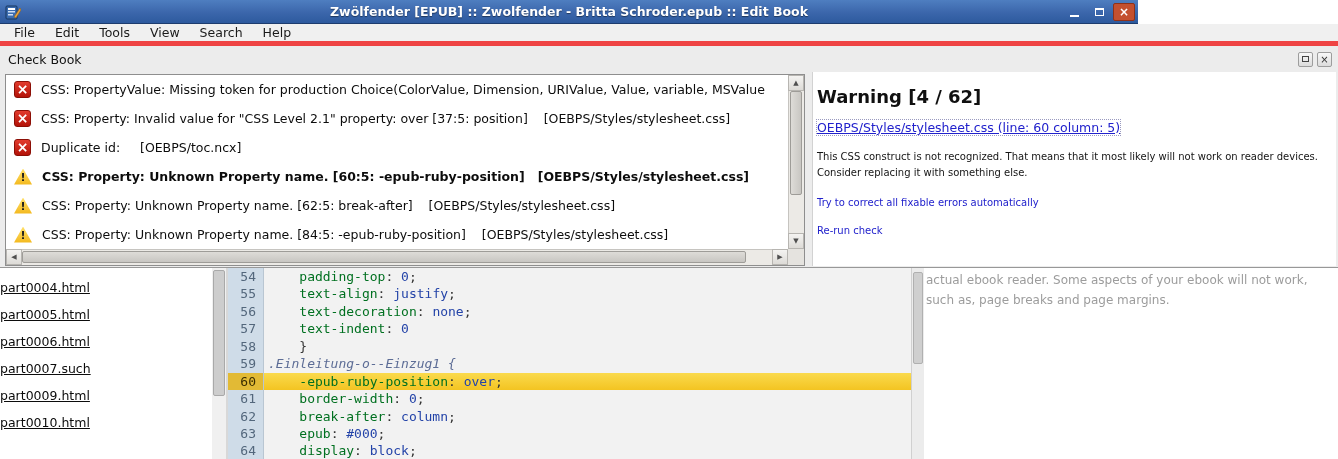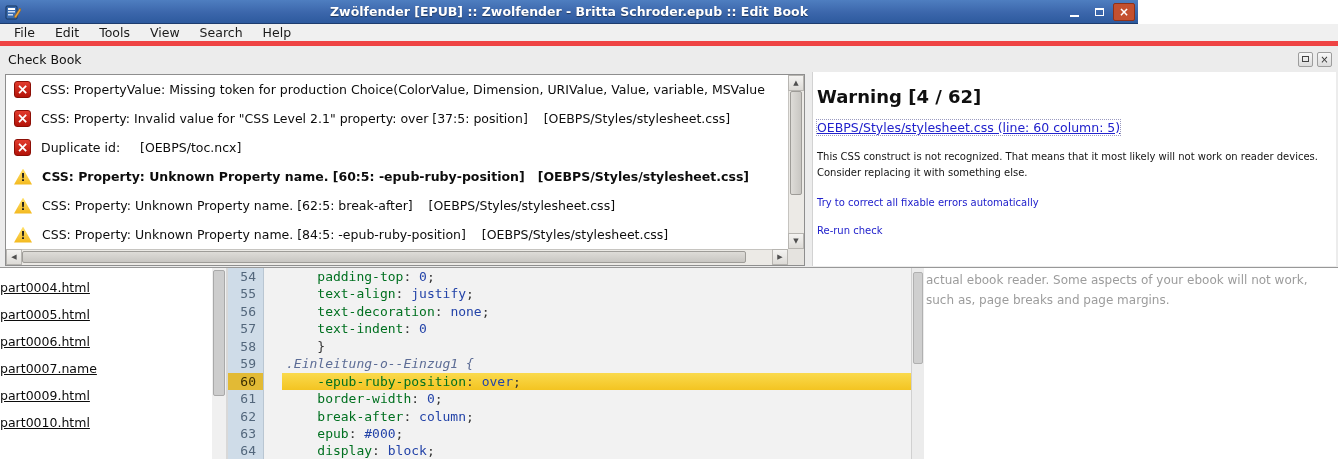--- a/index.html
+++ b/index.html
@@ -80,21 +80,21 @@
   .file-panel { position:absolute; left:0; top:268px; width:212px; height:191px; background:#fff; overflow:hidden; }
   .file-rows { padding-top:6px; }
   .frow { height:27px; line-height:27px; font-size:12.5px; color:#0c0c0c; white-space:nowrap;text-decoration:underline; }
   .file-scroll { position:absolute; left:212px; top:268px; width:14px; height:191px; background:#f0f0f0; }
   .file-scroll .thumb { position:absolute; left:1px; right:1px; top:2px; height:126px;
     background:#cdcdcd; border:1px solid #a9a9a9; border-radius:2px; }
   .panel-sep { position:absolute; left:226px; top:268px; width:2px; height:191px; background:#d8d8d8; }
 
   .editor { position:absolute; left:228px; top:268px; width:683px; height:191px;
     background:#f2f2f2; font-family:"DejaVu Sans Mono", monospace; font-size:13px; overflow:hidden; }
-  .eline { display:flex; height:17.45px; line-height:17.45px;gap:18px; }
+  .eline { display:flex; height:17.45px; line-height:17.45px; }
   .lnum { width:36px; flex:none; background:#cfdce8; border-right:1px solid #b9c6d2;
     color:#53677c; text-align:right; padding-right:7px; }
   .lcode { flex:1; white-space:pre; padding-left:4px; color:#222; }
   .eline.current .lnum { background:#e2ba35; color:#3a2d00; }
   .eline.current .lcode { background:linear-gradient(#fada4d,#f3c422); }
   .tk-plain { color:#333; }
   .tk-prop { color:#007020; }
   .tk-val { color:#2343a8; }
   .tk-sel { color:#5d6d96; font-style:italic; }
 
@@ -182,21 +182,21 @@
       <a class="action-link">Try to correct all fixable errors automatically</a>
       <a class="action-link">Re-run check</a>
     </div>
   </div>
 
   <div class="file-panel">
     <div class="file-rows" id="file-rows">
         <div class="frow">part0004.html</div>
         <div class="frow">part0005.html</div>
         <div class="frow">part0006.html</div>
-        <div class="frow">part0007.name</div>
+        <div class="frow">part0007.such</div>
         <div class="frow">part0009.html</div>
         <div class="frow">part0010.html</div>
       </div>
   </div>
   <div class="file-scroll">
     <span class="thumb"></span>
   </div>
   <div class="panel-sep"></div>
 
   <div class="editor" id="editor-lines">

